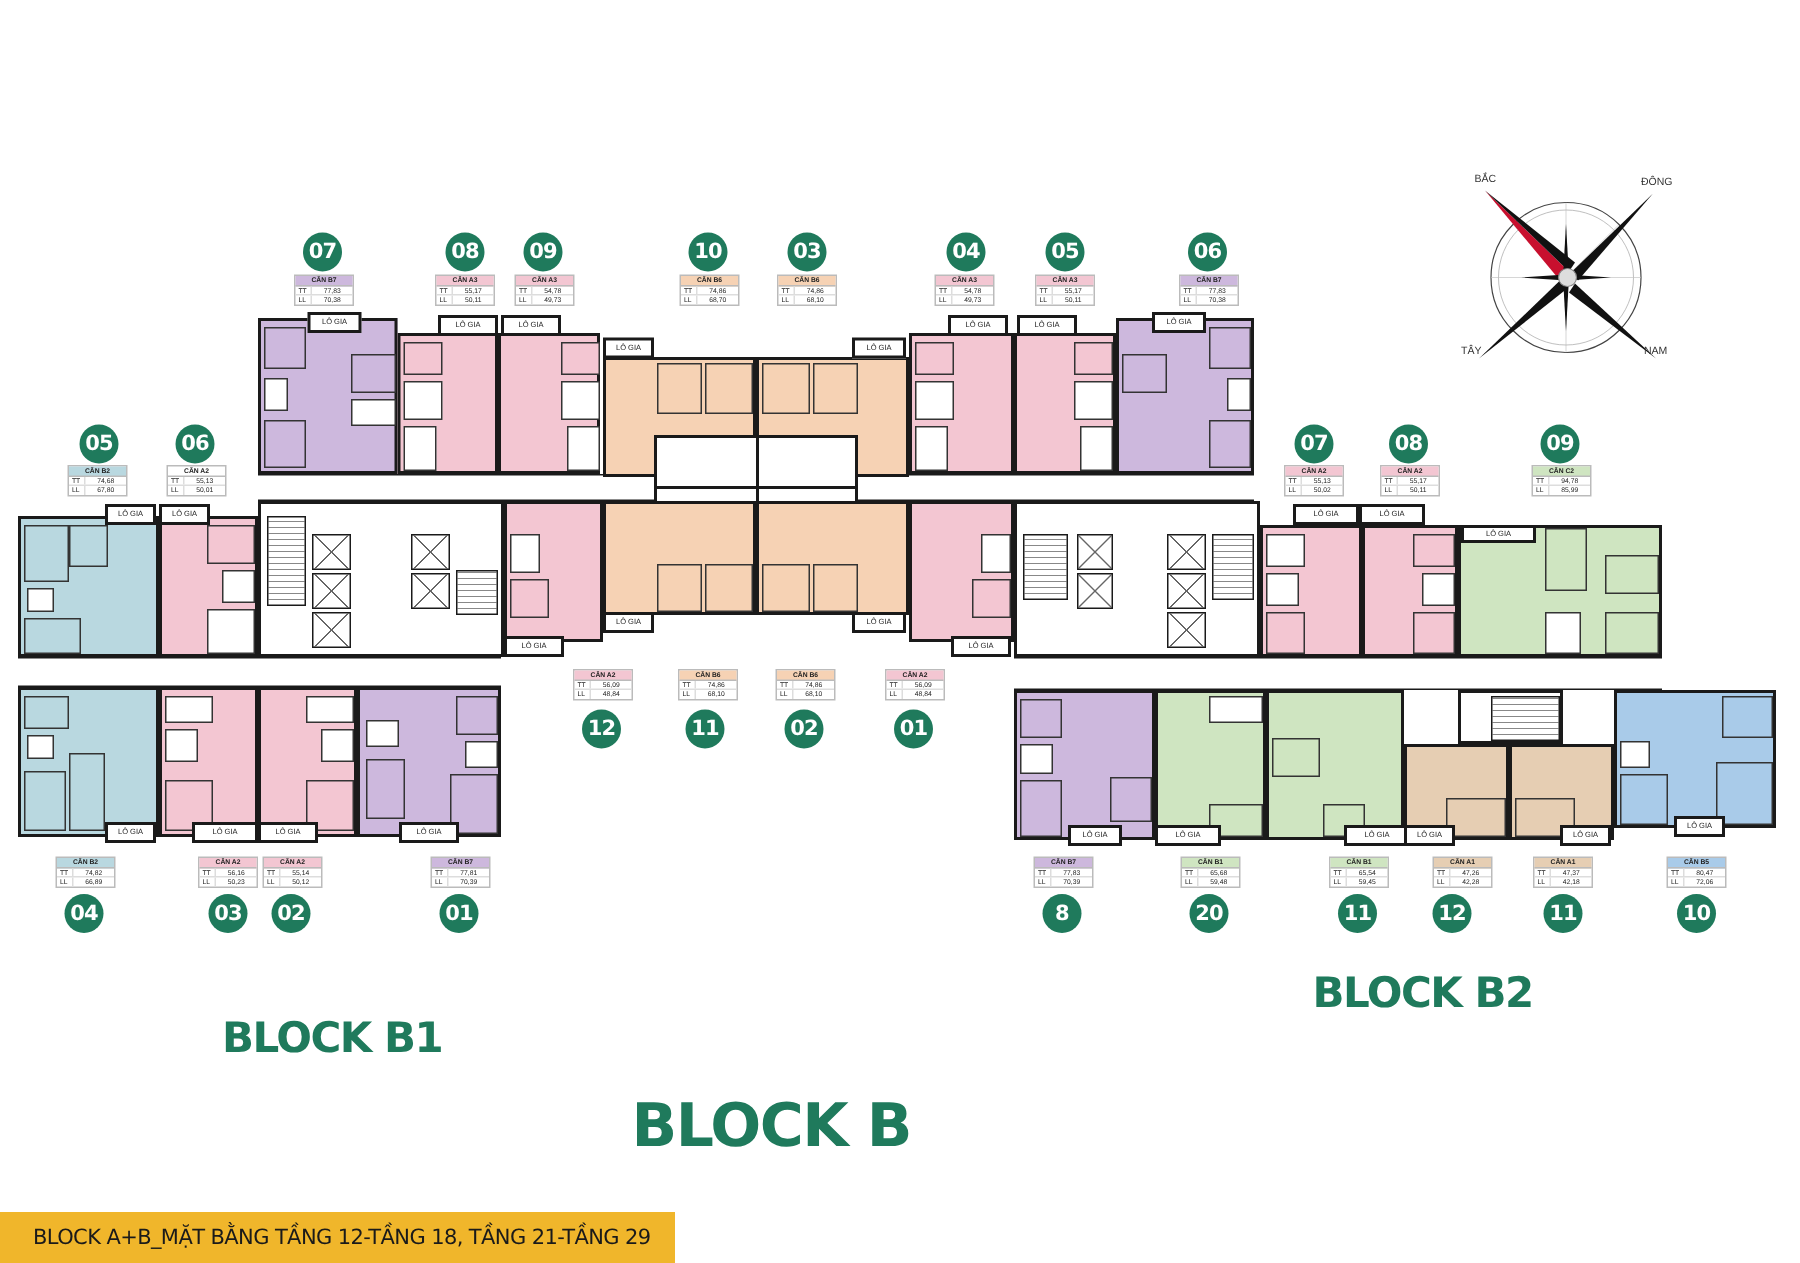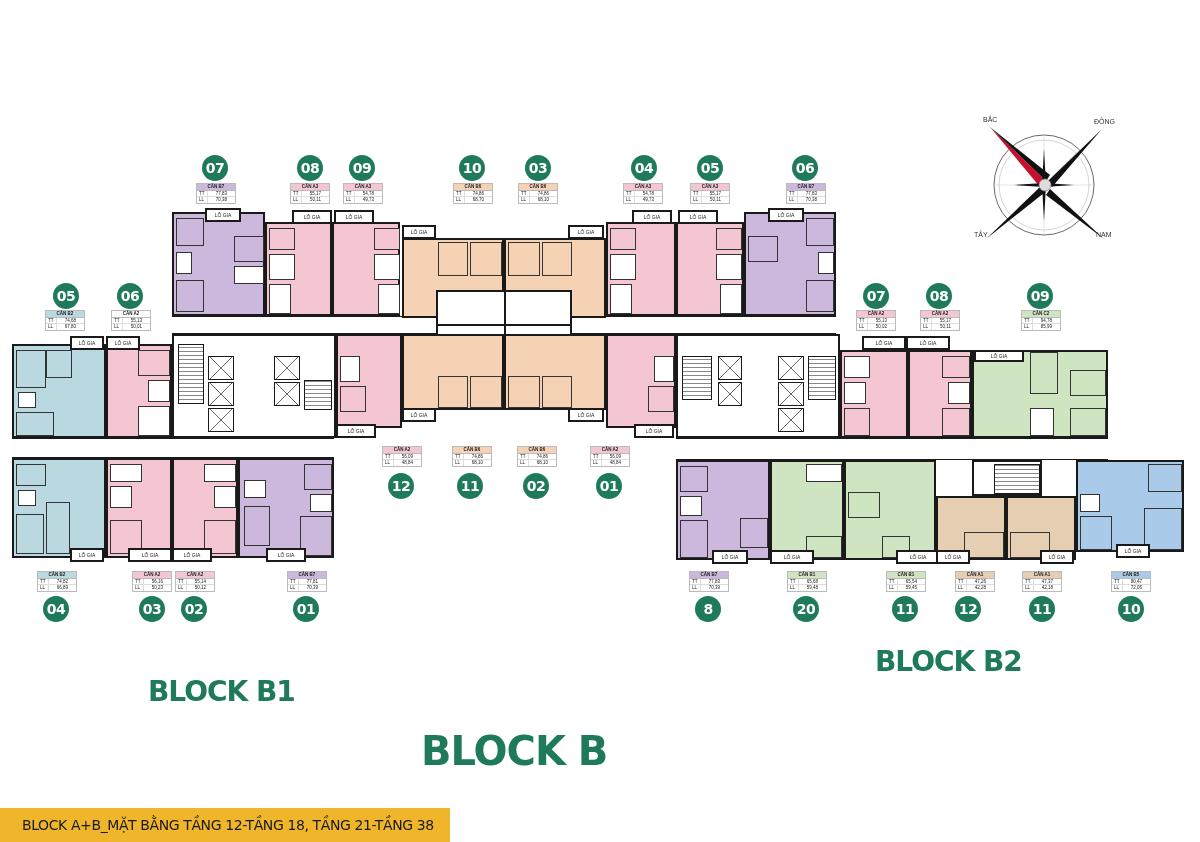--- a/index.html
+++ b/index.html
@@ -673,14 +673,14 @@
     <polygon points="104,70 74,68 74,72" fill="#111"></polygon>
     <circle cx="75" cy="70" r="6" fill="#ddd" stroke="#888" stroke-width="0.8"></circle>
   </svg>
   <span class="compass-lbl" style="left:13px;top:1px;">BẮC</span>
   <span class="compass-lbl" style="left:124px;top:3px;">ĐÔNG</span>
   <span class="compass-lbl" style="left:4px;top:116px;">TÂY</span>
   <span class="compass-lbl" style="left:126px;top:116px;">NAM</span>
 </div>
 
 <div class="footer-bar">
-  <span>BLOCK A+B_MẶT BẰNG TẦNG 12-TẦNG 18, TẦNG 21-TẦNG 38</span>
+  <span>BLOCK A+B_MẶT BẰNG TẦNG 12-TẦNG 18, TẦNG 21-TẦNG 29</span>
 </div>
 
 </body></html>

